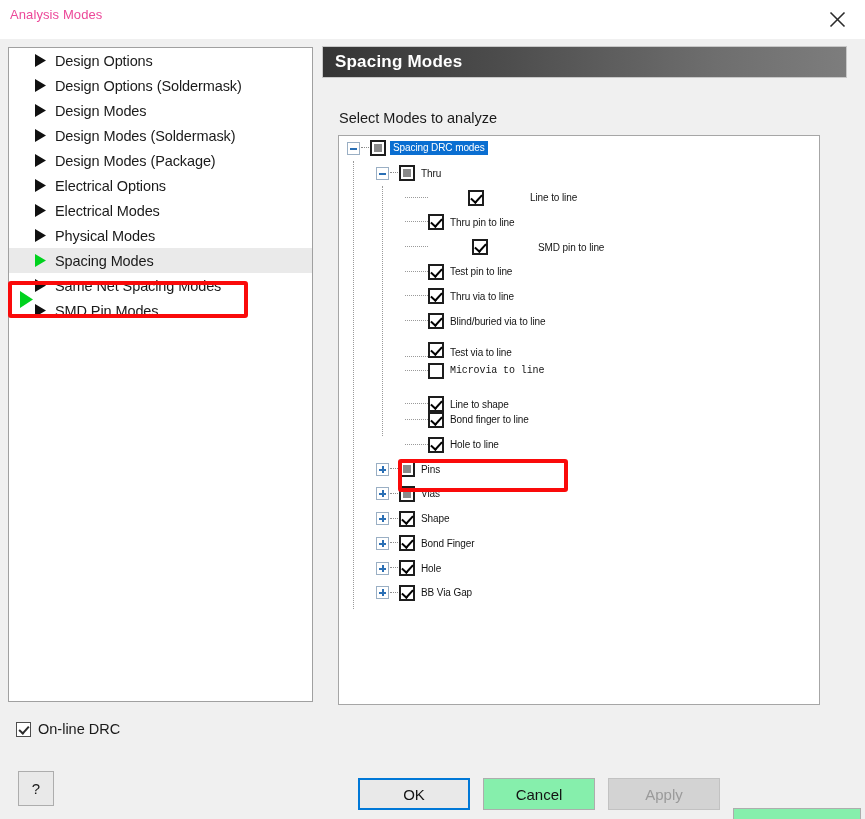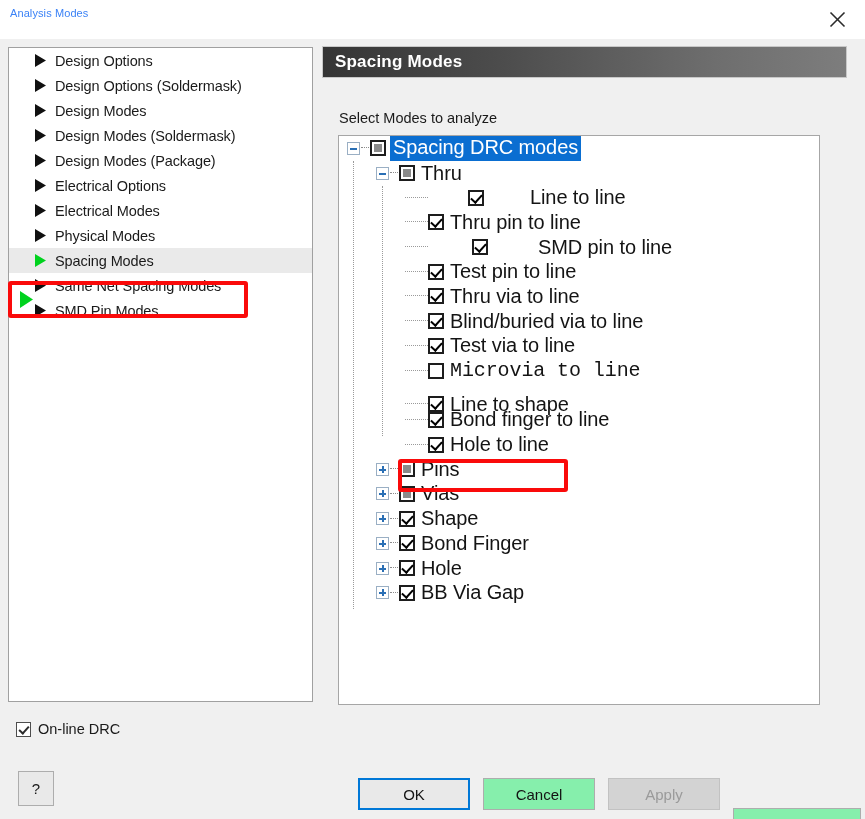--- a/index.html
+++ b/index.html
@@ -22,22 +22,22 @@
   
   #titlebar {
     position: absolute;
     left: 0; top: 0;
     width: 865px; height: 39px;
     background: #ffffff;
   }
   #title-text {
     position: absolute;
     left: 10px; top: 7px;
-    font-size: 11px;
-    color: #3b82f6;
+    font-size: 13px;
+    color: #ec4899;
     letter-spacing: .1px;
     white-space: nowrap;
   }
   #close-btn {
     position: absolute;
     right: 0; top: 0;
     width: 56px; height: 39px;
     display: flex; align-items: center; justify-content: center;
     cursor: pointer;
   }
@@ -187,21 +187,21 @@
   .cbx.checked::after {
     content: "";
     position: absolute;
     left: 3px; top: 0px;
     width: 5px; height: 9px;
     border: solid #000000;
     border-width: 0 2px 2px 0;
     transform: rotate(42deg);
   }
   .tree-label {
-    font-size: 20px;
+    font-size: 10px;
     color: #141414;
     margin-left: 6px;
     letter-spacing: -0.1px;
   }
   .tree-label.selected {
     background: #0a6ed1;
     color: #ffffff;
     padding: 1px 3px 2px 3px;
     margin-left: 4px;
   }
@@ -464,21 +464,21 @@
           </div>
         </div>
         <div class="tree-row">
           <div class="rowinner" style="margin-left: 66px;">
             <span class="spacer" style="width: 23px; border-top: 1px dotted rgb(154, 154, 154);"></span>
             <span class="cbx checked"></span>
             <span class="tree-label">Blind/buried via to line</span>
           </div>
         </div>
         <div class="tree-row">
-          <div class="rowinner" style="margin-left: 66px;">
+          <div class="rowinner" style="margin-left: 66px; align-items: flex-end;">
             <span class="spacer" style="width: 23px; border-top: 1px dotted rgb(154, 154, 154);"></span>
             <span class="cbx checked"></span>
             <span class="tree-label">Test via to line</span>
           </div>
         </div>
         <div class="tree-row">
           <div class="rowinner" style="margin-left: 66px; font-family: Liberation Mono, monospace;">
             <span class="spacer" style="width: 23px; border-top: 1px dotted rgb(154, 154, 154);"></span>
             <span class="cbx "></span>
             <span class="tree-label">Microvia to line</span>

